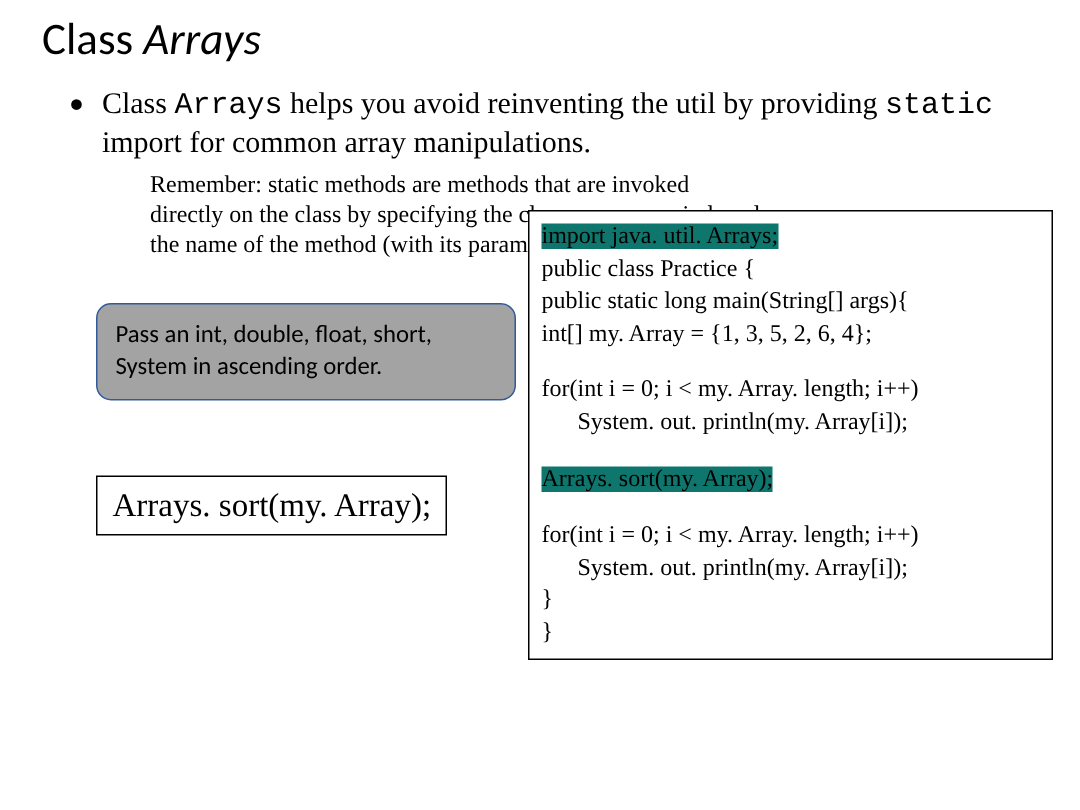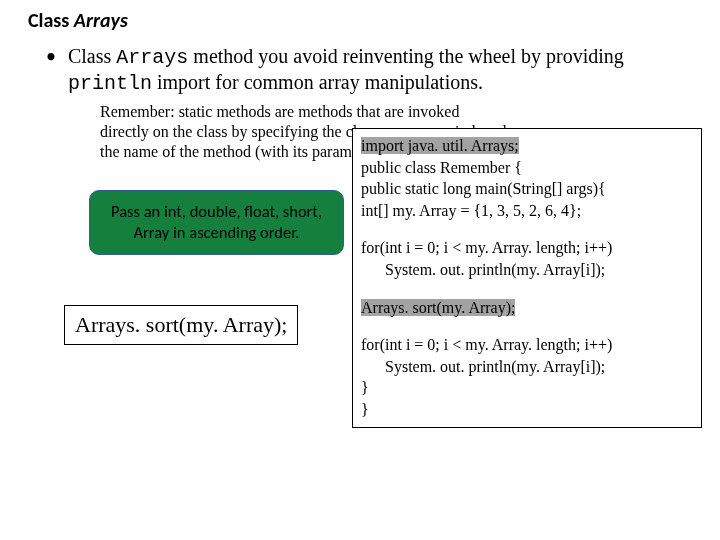--- a/index.html
+++ b/index.html
@@ -7,22 +7,22 @@
     width: 720px;
     height: 540px;
     background: #fff;
     font-family: Calibri, Arial, sans-serif;
     color: #000;
     padding: 8px 18px 8px 28px;
     position: relative;
     overflow: hidden;
   }
   .title {
-    font-size: 20px;
-    font-weight: 700;
+    font-size: 30px;
+    font-weight: 400;
     margin-bottom: 12px;
   }
   .title .ital { font-style: italic; }
   .bullet-row {
     display: flex;
     font-size: 20px;
     line-height: 1.25;
     margin-left: 18px;
     margin-bottom: 6px;
   }
@@ -47,75 +47,73 @@
     display: flex;
     flex-direction: column;
     gap: 50px;
     padding-top: 26px;
   }
   .callout {
     border: 1.5px solid #2f5c99;
     border-radius: 10px;
     padding: 10px 12px;
     font-size: 16.5px;
-    text-align: center;
     line-height: 1.3;
-    background: #15803d;
-    margin-left: 25px;
+    background: #a3a3a3;
   }
   .sortbox {
     border: 1px solid #000;
     padding: 6px 10px;
     font-family: "Times New Roman", serif;
     font-size: 22px;
     background: #fff;
     width: fit-content;
   }
   .rightcol {
     flex: 1;
     border: 1px solid #000;
     padding: 6px 8px 6px 8px;
     font-family: "Times New Roman", serif;
     font-size: 16px;
     line-height: 1.35;
     margin-top: -36px;
     background: #fff;
   }
-  .rightcol .hl { background: #a3a3a3; }
+  .rightcol .hl { background: #0f766e; }
   .rightcol .blank { height: 16px; }
   .rightcol .indent { padding-left: 24px; }
 </style>
 </head>
 <body>
 
 <div class="title">
   <span>Class </span><span class="ital">Arrays</span>
 </div>
 
 <div class="bullet-row">
   <div class="bullet-dot">•</div>
   <div class="bullet-text">
-    <span>Class </span><span class="mono">Arrays</span><span> method you avoid reinventing the wheel by providing </span><span class="mono">println</span><span> import for common array manipulations.</span>
+    <span>Class </span><span class="mono">Arrays</span><span> helps you avoid reinventing the util by providing </span><span class="mono">static</span><span> import for common array manipulations.</span>
   </div>
 </div>
 
 <div class="remember">Remember: static methods are methods that are invoked directly on the class by specifying the class name, a period, and the name of the method (with its parameters).</div>
 
 <div class="columns">
   <div class="leftcol">
     <div class="callout">
       <div>Pass an int, double, float, short,</div>
-      <div>Array in ascending order.</div>
+      <div>System in ascending order.</div>
     </div>
     <div class="sortbox">Arrays. sort(my. Array);</div>
   </div>
 
   <div class="rightcol">
     <div><span class="hl">import java. util. Arrays;</span></div>
-    <div>public class Remember {</div>
+    <div>public class Practice {</div>
     <div>public static long main(String[] args){</div>
     <div>int[] my. Array = {1, 3, 5, 2, 6, 4};</div>
     <div class="blank"></div>
     <div>for(int i = 0; i &lt; my. Array. length; i++)</div>
     <div class="indent">System. out. println(my. Array[i]);</div>
     <div class="blank"></div>
     <div><span class="hl">Arrays. sort(my. Array);</span></div>
     <div class="blank"></div>
     <div>for(int i = 0; i &lt; my. Array. length; i++)</div>
     <div class="indent">System. out. println(my. Array[i]);</div>

